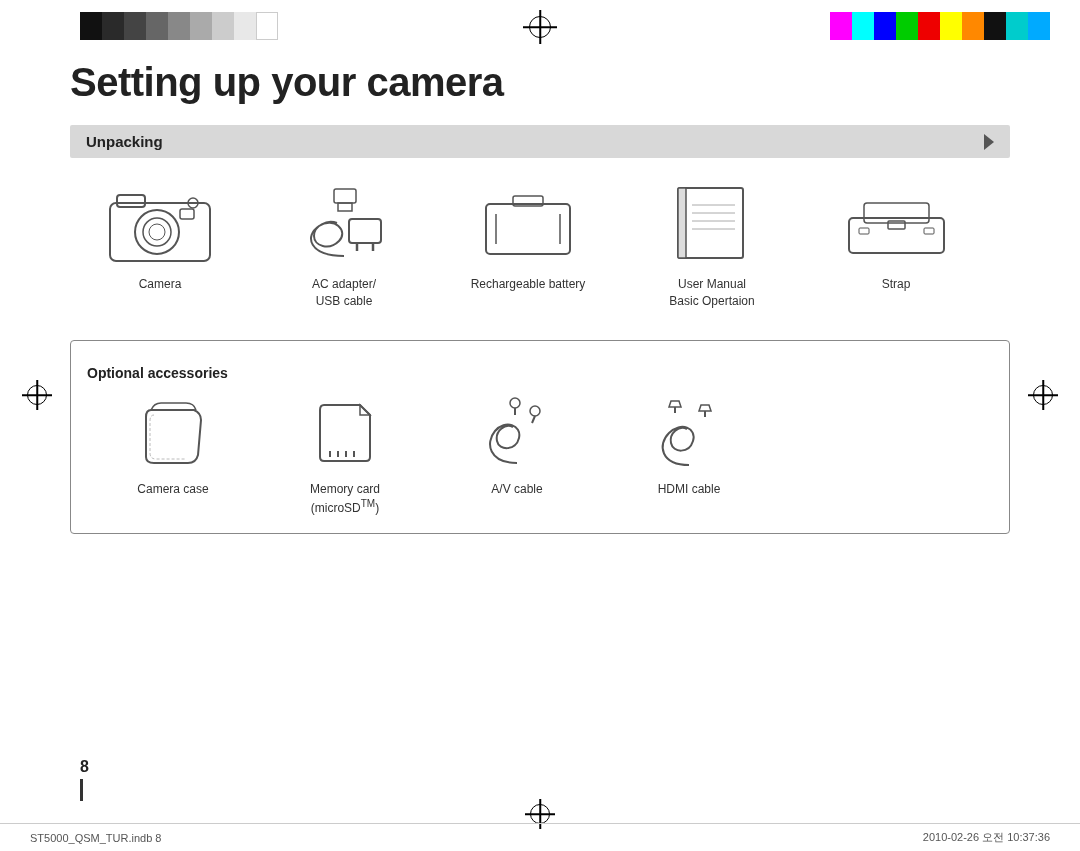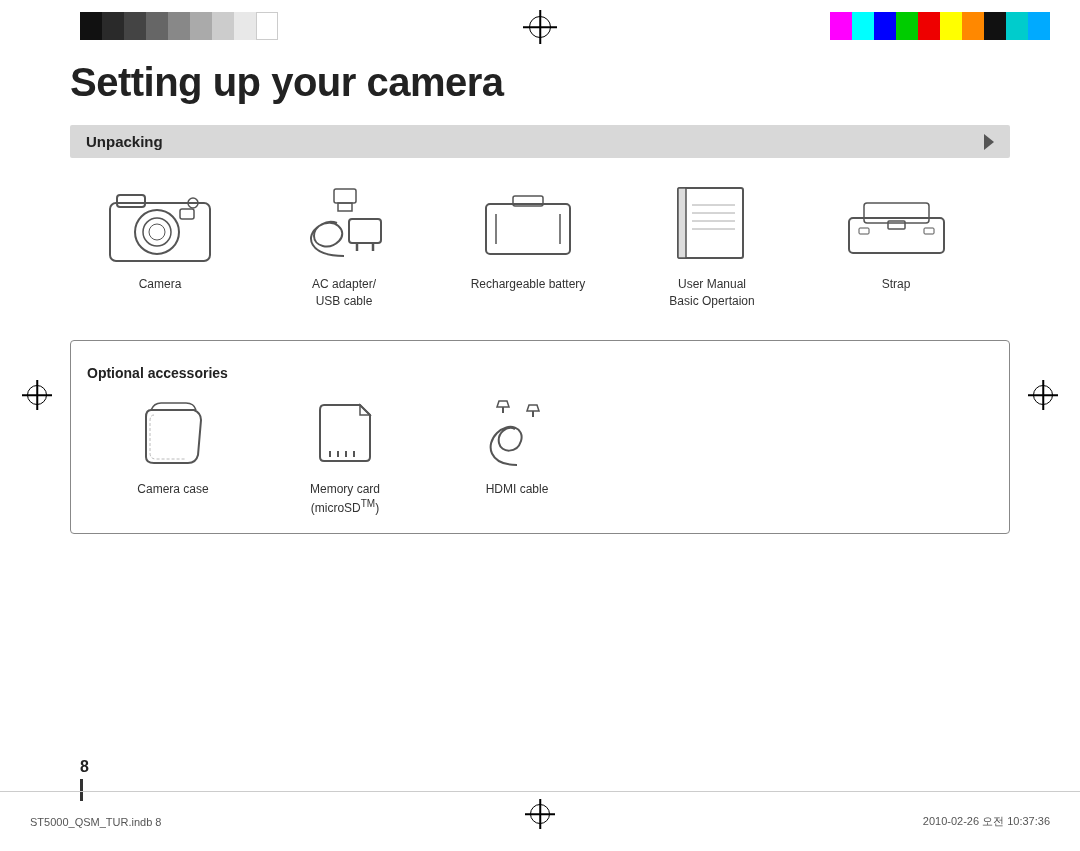--- a/index.html
+++ b/index.html
@@ -152,21 +152,21 @@
       justify-content: center;
       margin-bottom: 8px;
     }
 
     
     .bottom-bar {
       position: absolute;
       bottom: 0;
       left: 0;
       width: 100%;
-      height: 60px;
+      height: 28px;
       border-top: 1px solid #ccc;
       display: flex;
       align-items: center;
       justify-content: space-between;
       padding: 0 30px;
       font-size: 11px;
       color: #555;
     }
 
     .page-number-area {
@@ -381,20 +381,34 @@
 
             <line x1="20" y1="56" x2="20" y2="62" stroke="#555" stroke-width="2"></line>
             <line x1="28" y1="56" x2="28" y2="62" stroke="#555" stroke-width="2"></line>
             <line x1="36" y1="56" x2="36" y2="62" stroke="#555" stroke-width="2"></line>
             <line x1="44" y1="56" x2="44" y2="62" stroke="#555" stroke-width="2"></line>
           </svg>
         </div>
         <span class="item-label">Memory card<br>(microSD<sup style="font-size:10px">TM</sup>)</span>
       </div>
 
+      <div class="optional-item">
+        <div class="optional-image">
+          <svg width="80" height="80" viewBox="0 0 80 80">
+
+            <path d="M 40 70 C 12 70 8 50 18 38 C 28 26 45 32 42 45 C 39 58 22 58 20 48 C 18 38 28 30 36 34" fill="none" stroke="#555" stroke-width="2"></path>
+
+            <circle cx="38" cy="10" r="5" fill="none" stroke="#555" stroke-width="1.5"></circle>
+            <line x1="38" y1="15" x2="38" y2="22" stroke="#555" stroke-width="2"></line>
+            <circle cx="58" cy="18" r="5" fill="none" stroke="#555" stroke-width="1.5"></circle>
+            <line x1="58" y1="23" x2="55" y2="30" stroke="#555" stroke-width="2"></line>
+          </svg>
+        </div>
+        <span class="item-label">A/V cable</span>
+      </div>
 
 
       <div class="optional-item">
         <div class="optional-image">
           <svg width="80" height="80" viewBox="0 0 80 80">
 
             <path d="M 40 72 C 12 72 8 52 20 40 C 32 28 48 35 44 48 C 40 61 24 60 22 50 C 20 40 30 32 38 36" fill="none" stroke="#555" stroke-width="2"></path>
 
             <path d="M 22 8 L 30 8 L 32 14 L 20 14 Z" fill="none" stroke="#555" stroke-width="1.5"></path>
             <line x1="26" y1="14" x2="26" y2="20" stroke="#555" stroke-width="2"></line>

